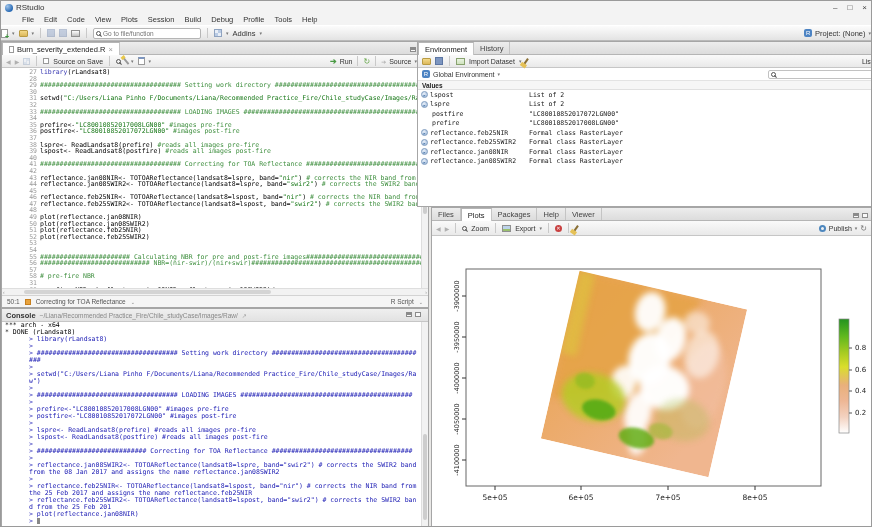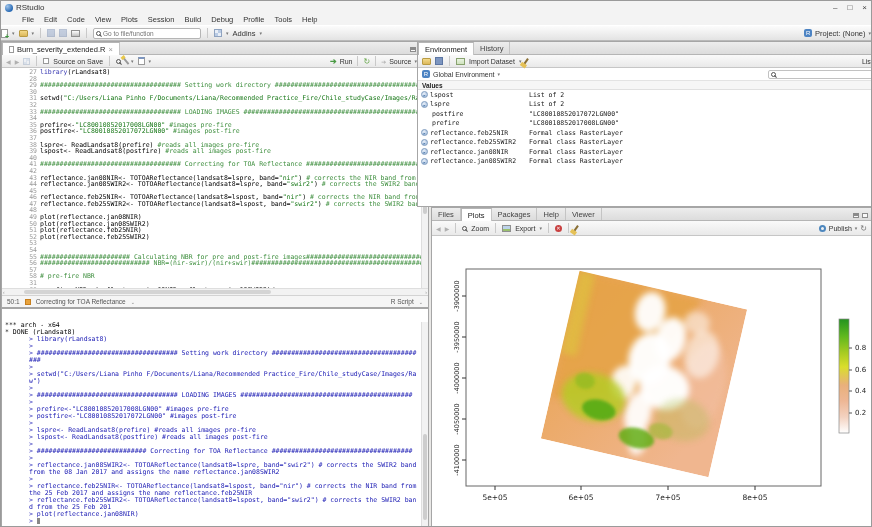--- a/index.html
+++ b/index.html
@@ -241,20 +241,29 @@
       <span>50:1</span>
       <span class="icon-square-note"></span>
       <span>Correcting for TOA Reflectance</span>
       <span class="caret">⌄</span>
       <span style="margin-left:auto;">R Script</span>
       <span class="caret">⌄</span>
     </div>
   </div>
 
   <div id="console-pane" class="pane">
+    <div id="console-header">
+      <span id="console-title">Console</span>
+      <span id="console-path">~/Liana/Recommended Practice_Fire/Chile_studyCase/Images/Raw/</span>
+      <span style="color:#999;font-size:6px;">↗</span>
+      <div class="pane-ctl">
+        <span class="ico-min"></span>
+        <span class="ico-max"></span>
+      </div>
+    </div>
     <div id="console-body">
         <div class="conl out">*** arch - x64</div>
         <div class="conl out">* DONE (rLandsat8)</div>
         <div class="conl in">&gt; library(rLandsat8)</div>
         <div class="conl in">&gt; </div>
         <div class="conl in">&gt; #################################### Setting work directory ########################################</div>
         <div class="conl in">&gt; </div>
         <div class="conl in">&gt; setwd("C:/Users/Liana Pinho F/Documents/Liana/Recommended Practice_Fire/Chile_studyCase/Images/Raw")</div>
         <div class="conl in">&gt; </div>
         <div class="conl in">&gt; #################################### LOADING IMAGES ############################################</div>

